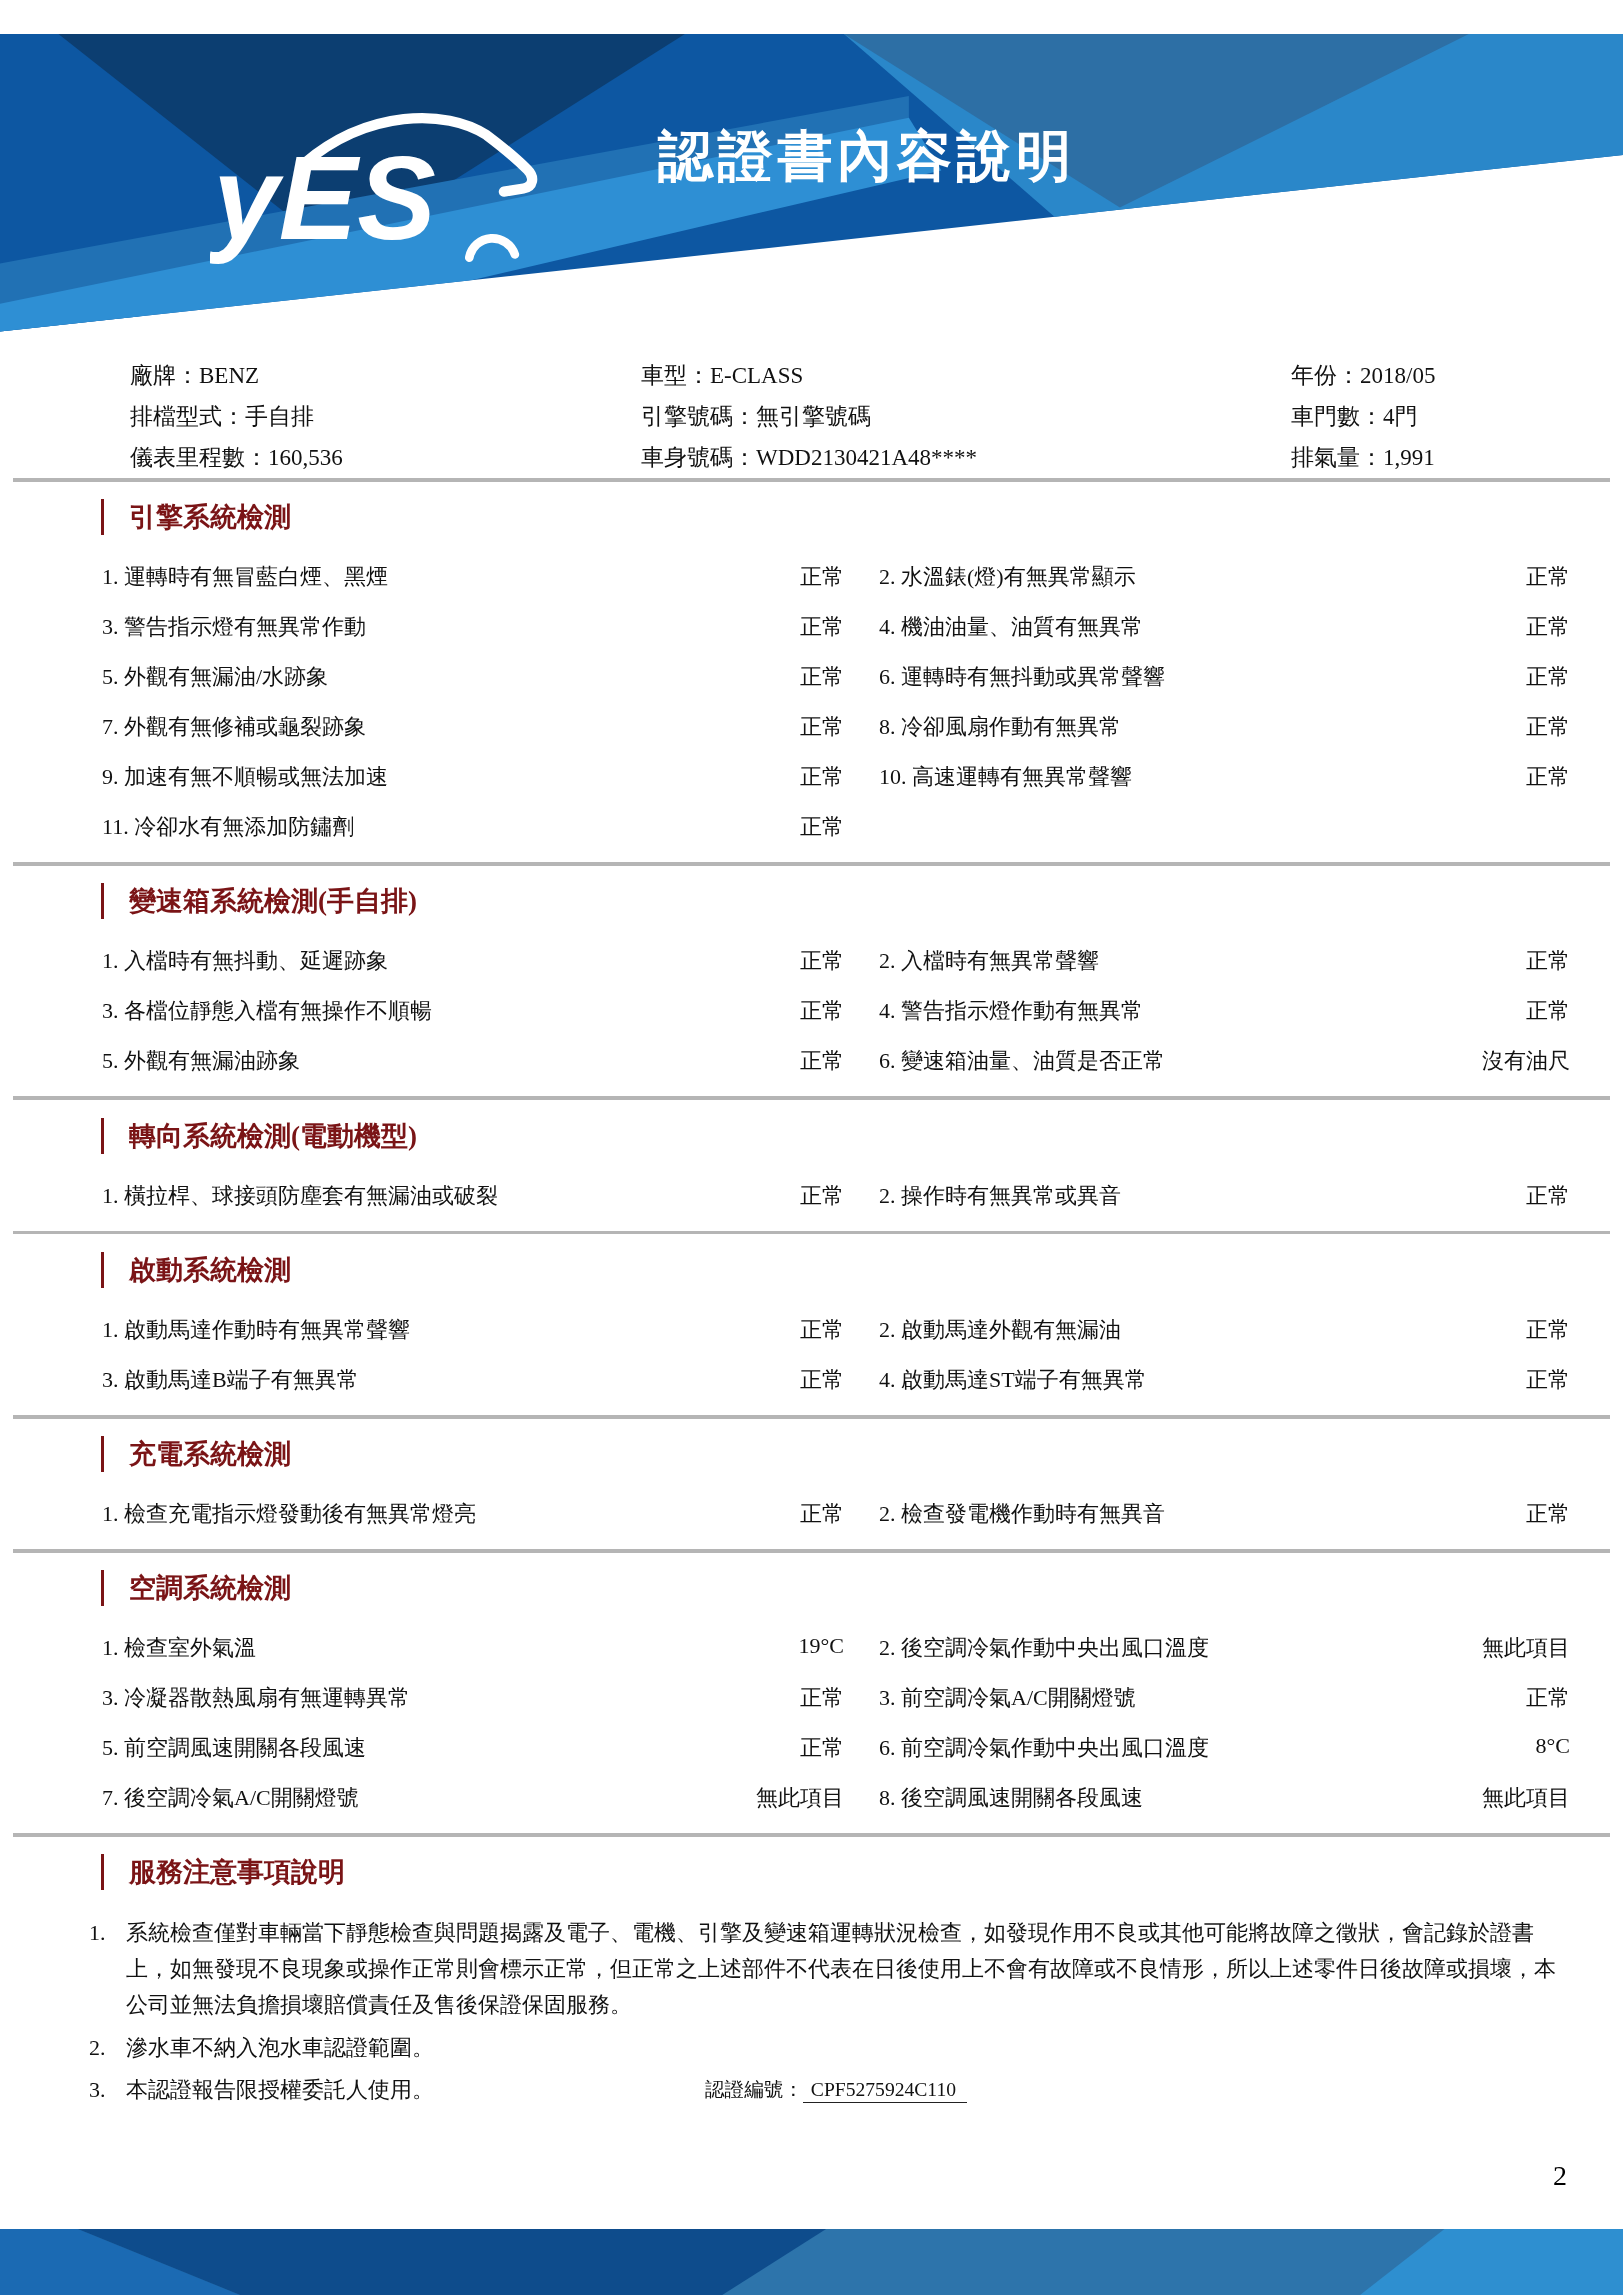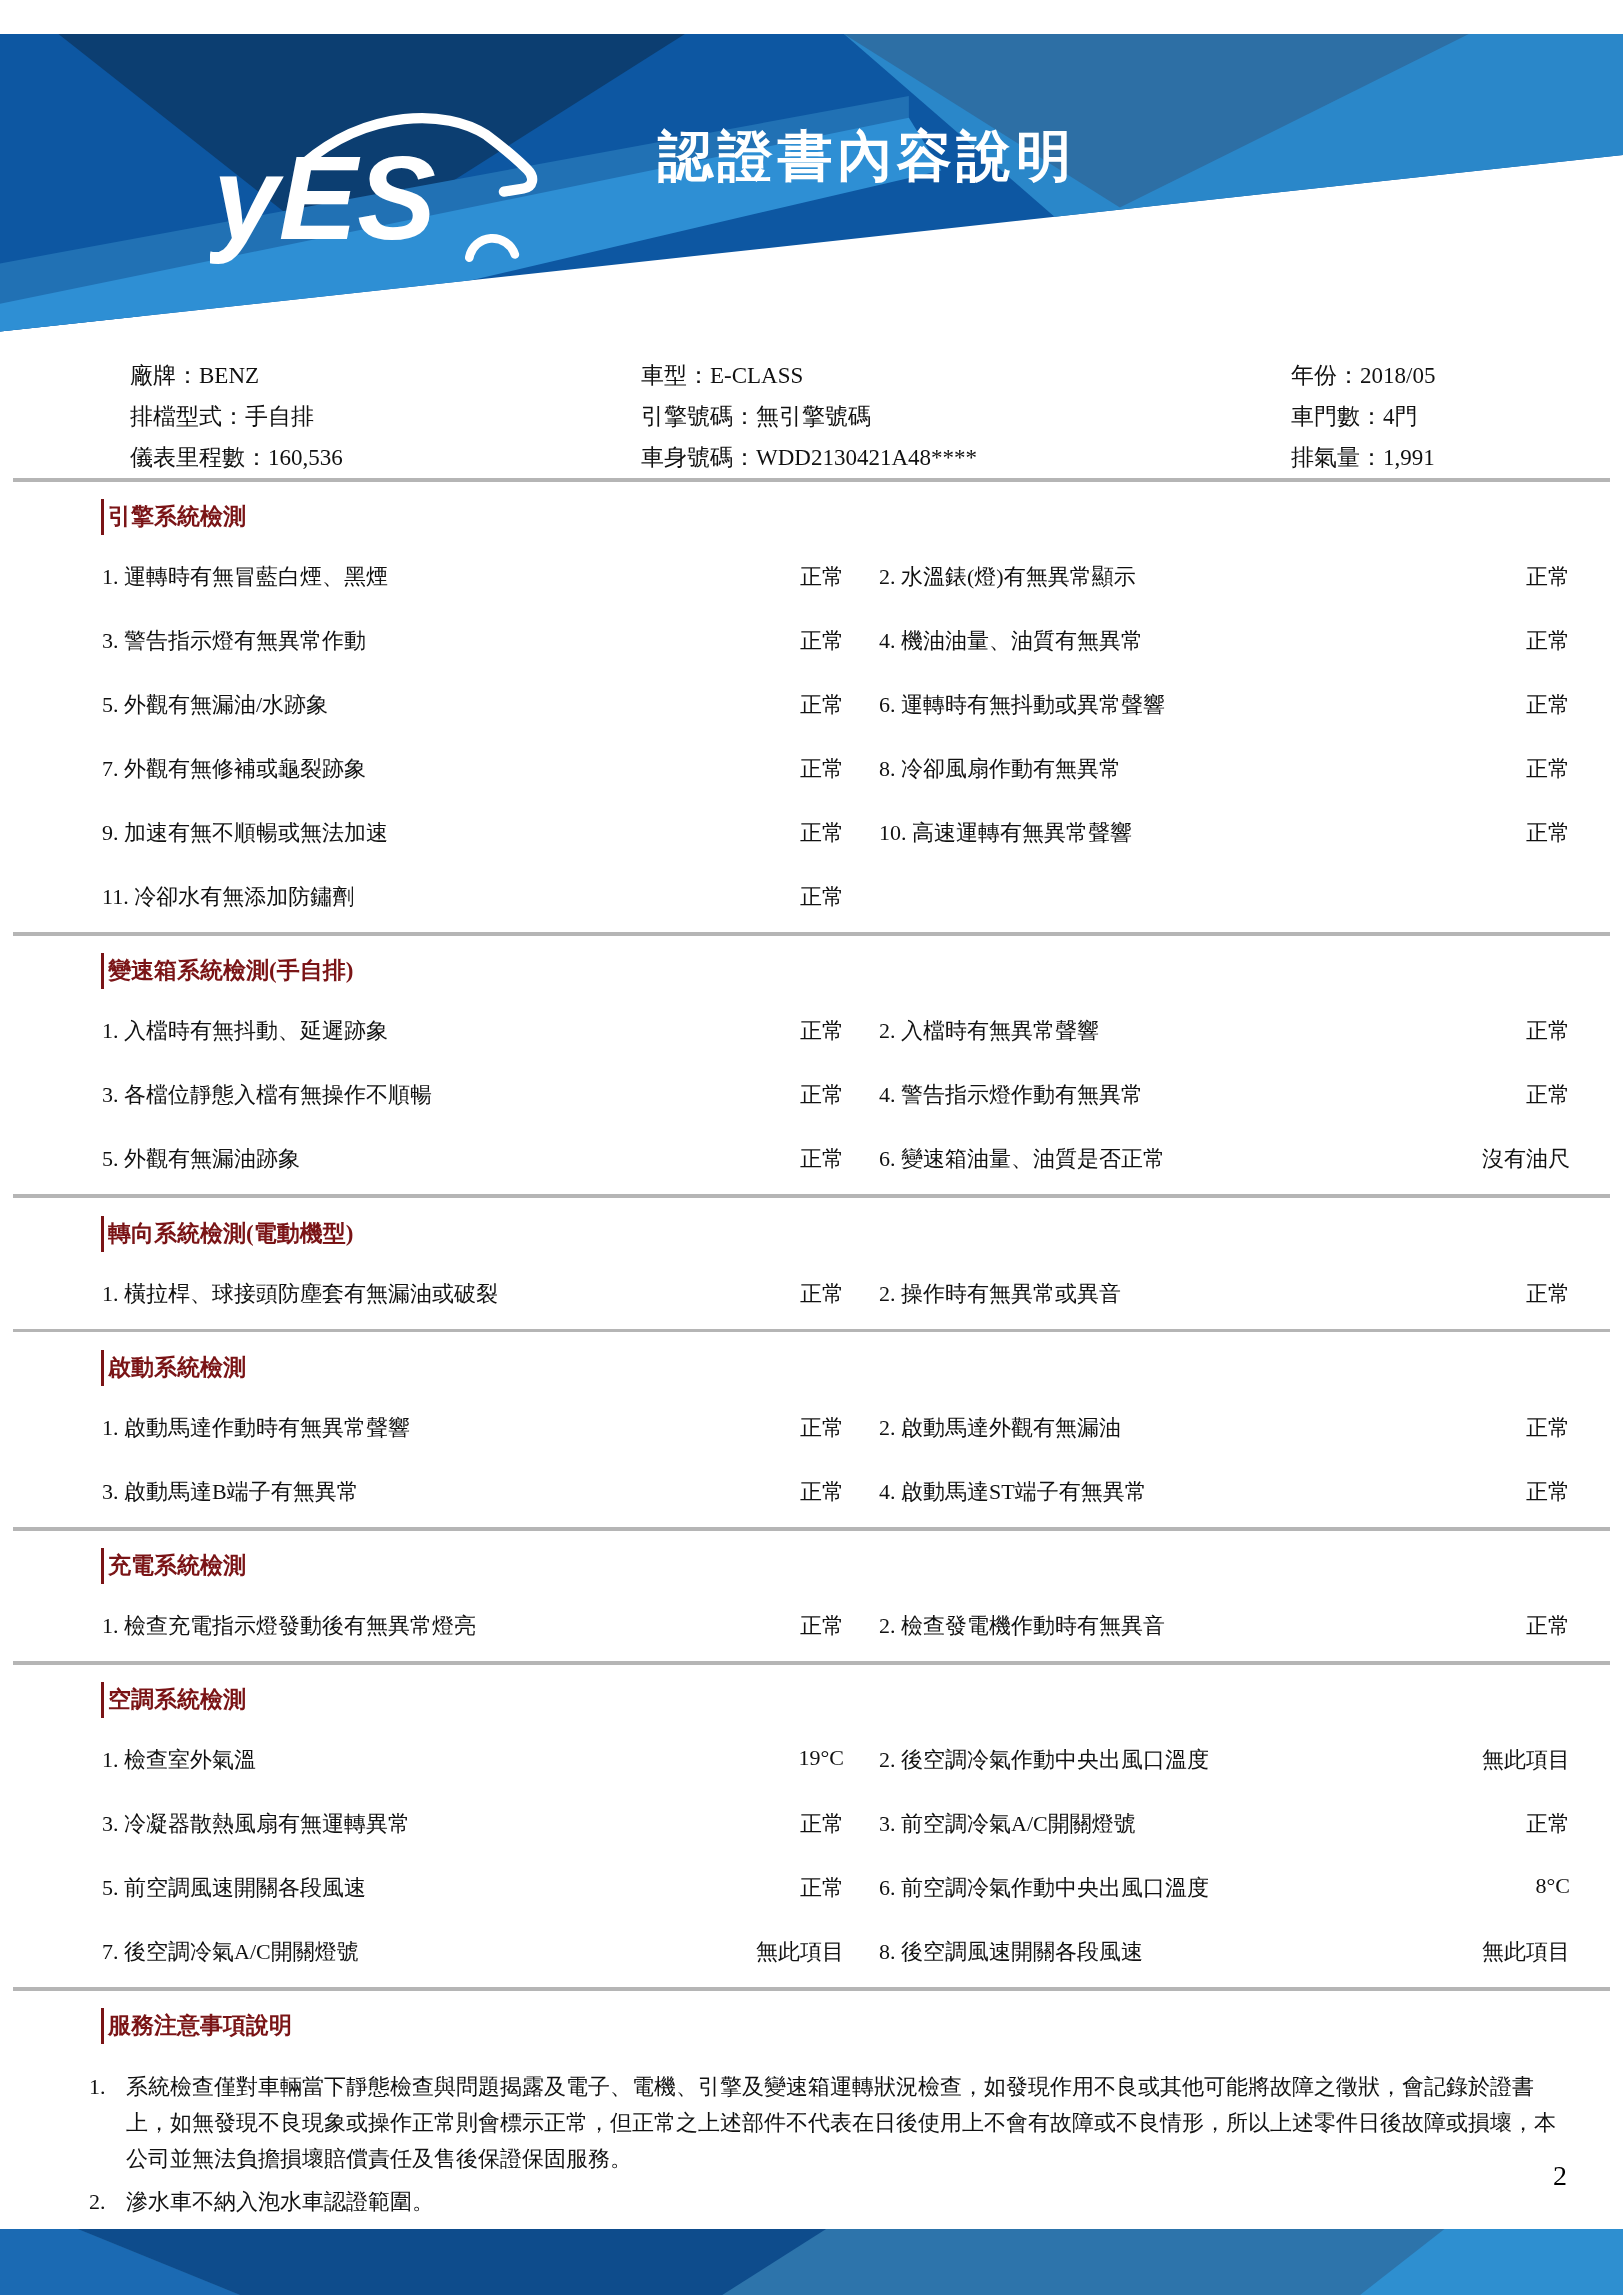--- a/index.html
+++ b/index.html
@@ -24,28 +24,28 @@
     color:#fff; font-family:"Liberation Sans","DejaVu Sans",sans-serif; letter-spacing:4.7px;
     white-space:nowrap;
   }
   
   .info { padding:11px 0 0 130px; }
   .info-row { display:grid; grid-template-columns:478px 617px auto; height:41px; align-items:center; font-size:23px;gap:33px; }
   
   .sep { height:3.9px; background:#b5b5b5; margin:0 12.6px; }
   
   .sec-title {
-    margin:17.3px 0 0 101px; border-left:3.9px solid #7a1416; padding-left:4px;
-    height:36px; line-height:36px; font-size:23px; font-weight:bold; color:#7a1416;
+    margin:17.3px 0 0 101px; border-left:3.9px solid #7a1416; padding-left:25px;
+    height:36px; line-height:36px; font-size:27px; font-weight:bold; color:#7a1416;
     white-space:nowrap;
   }
   .rows { margin-top:27px; }
   .row {
     display:grid; grid-template-columns:624px 118px 35px 565px 126px;
-    padding-left:102px; height:50px; align-items:start; font-size:22px;margin-top:14px;
+    padding-left:102px; height:50px; align-items:start; font-size:22px;
   }
   .row .st, .row .st2 { text-align:right; white-space:nowrap; }
   .row .it, .row .it2 { white-space:nowrap; }
   
   .notes-list { margin-top:25px; padding:0 59px 0 89px; font-size:22px; }
   .note { display:flex; margin-bottom:6.3px; line-height:36px; }
   .note .no { width:37px; flex:0 0 37px; }
   .note .txt { flex:1 1 auto; }
   .note .txt.nowrap { flex:0 0 auto; white-space:nowrap; }
   .cert { margin-left:271px; font-size:19.6px; line-height:36px; white-space:nowrap; }

